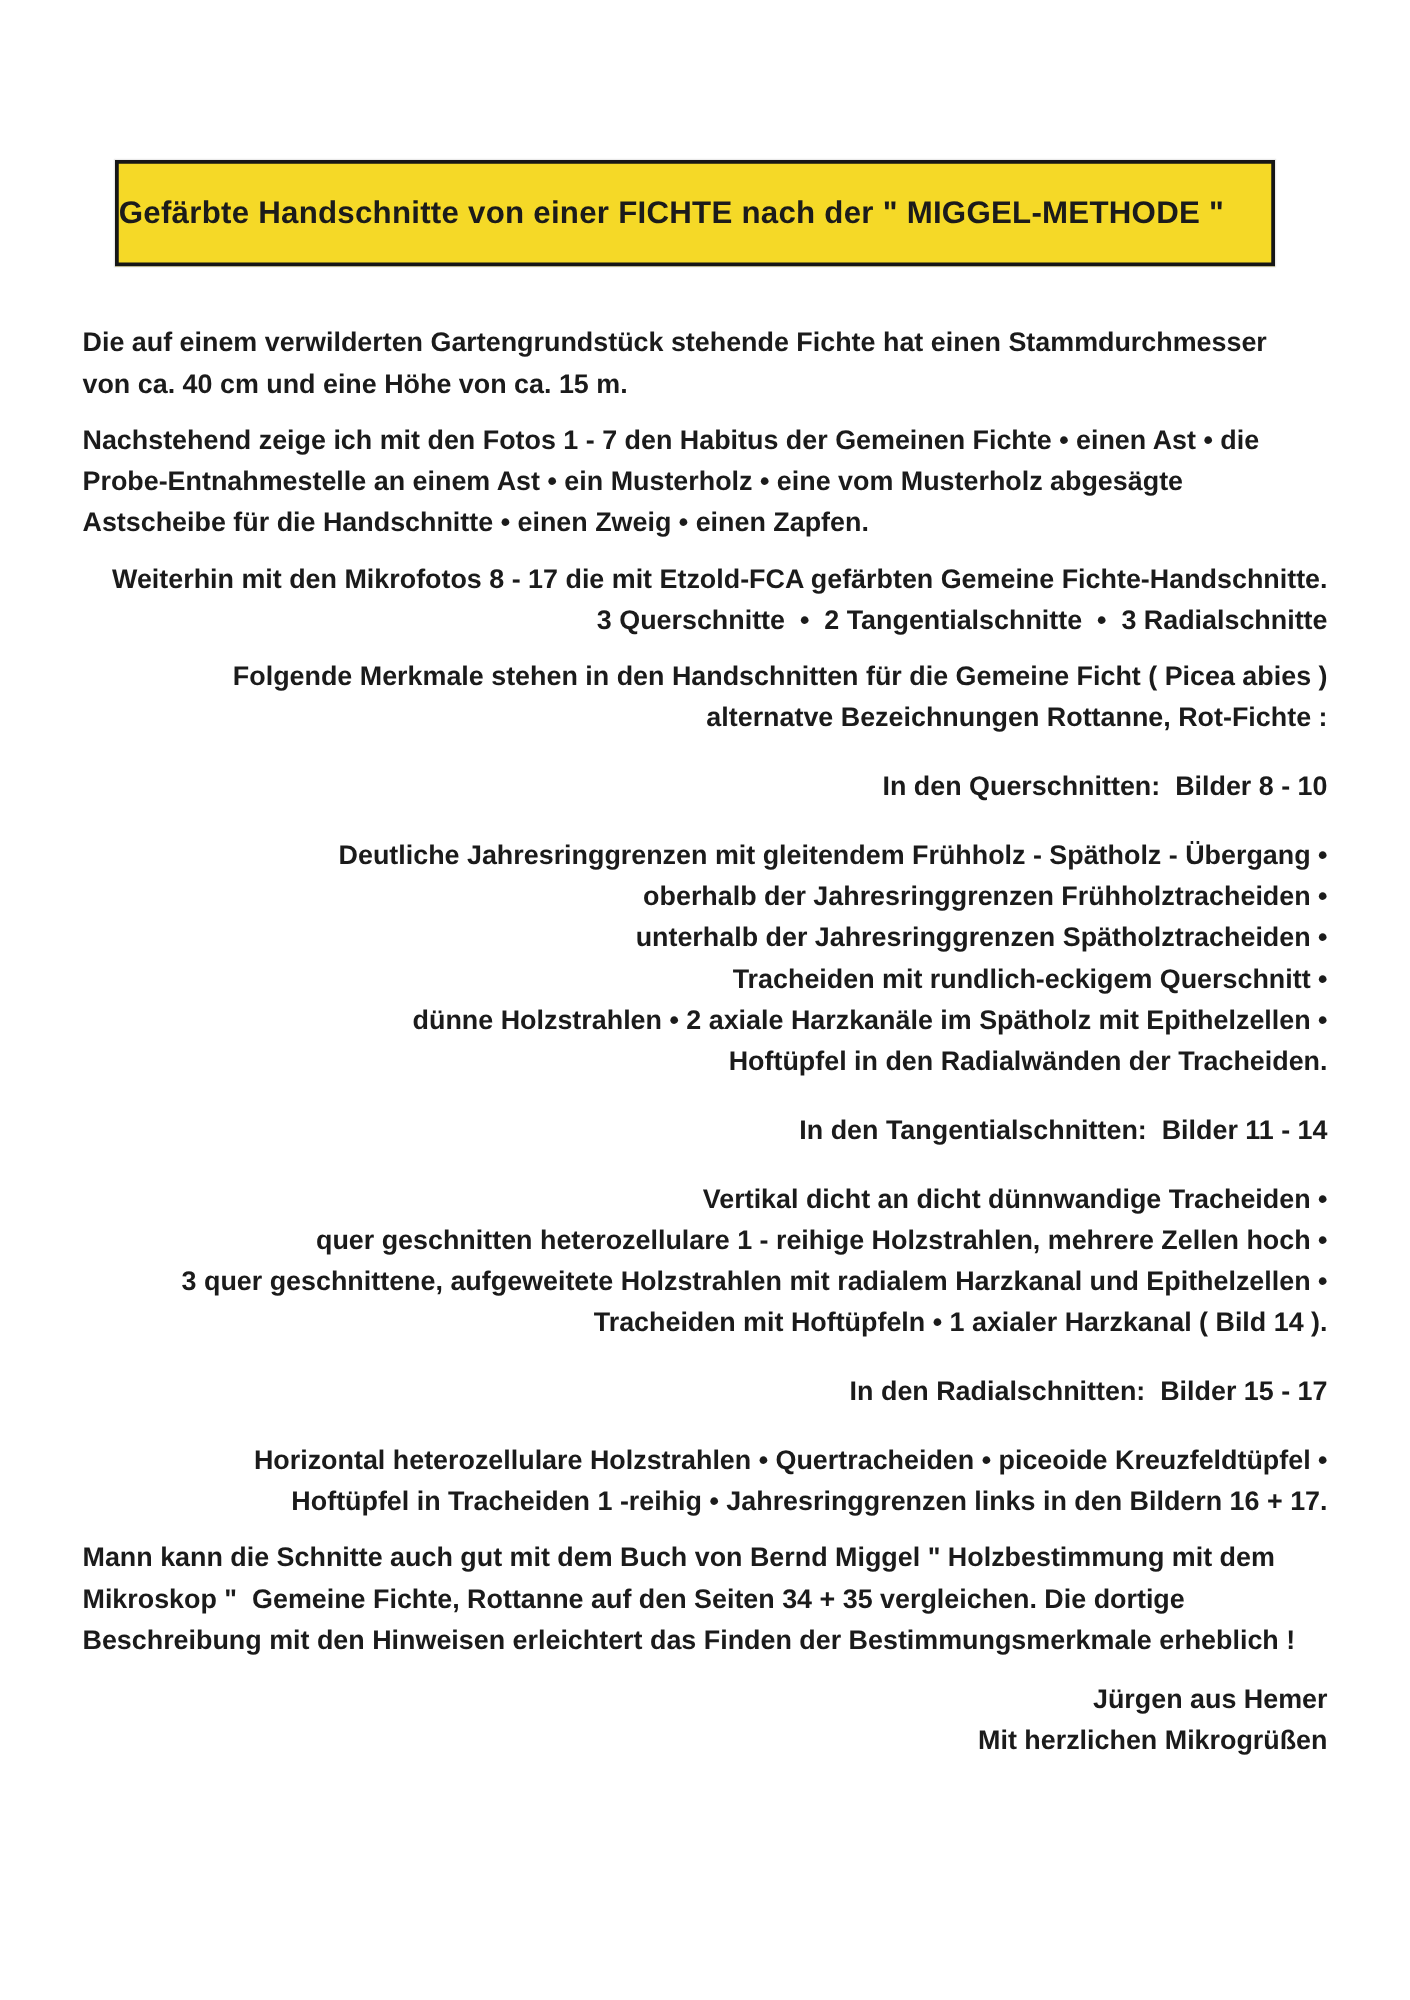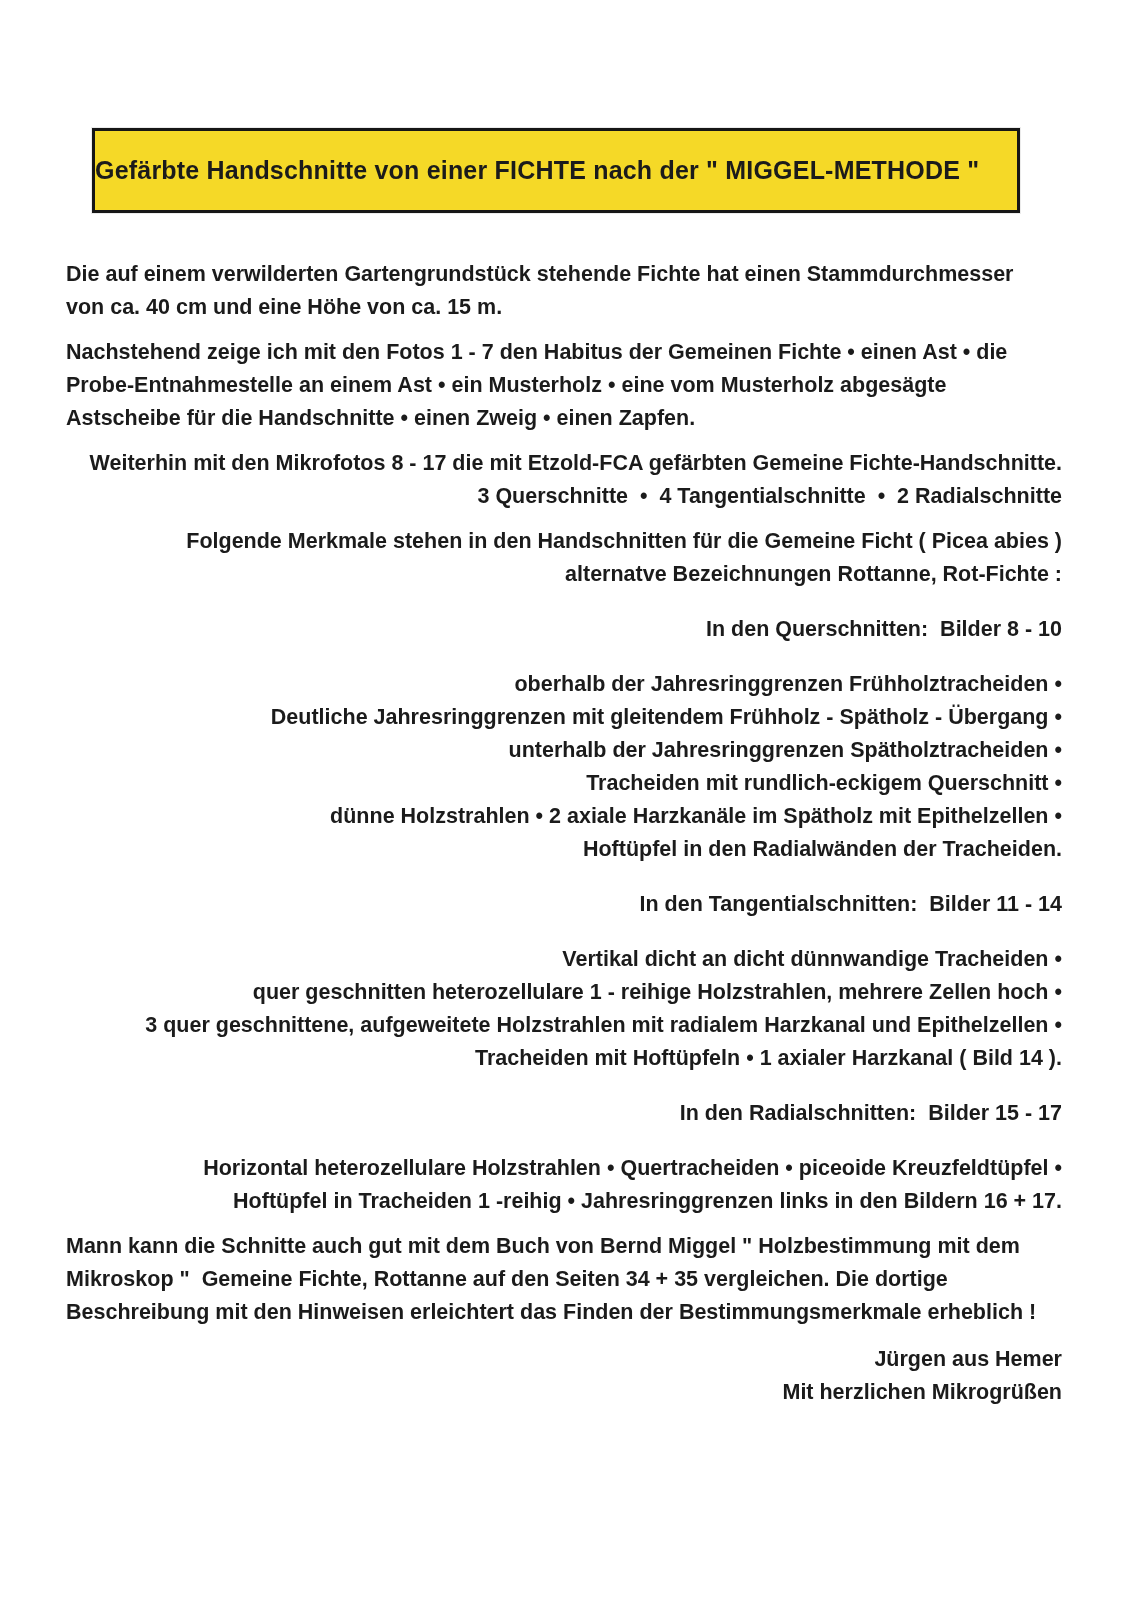--- a/index.html
+++ b/index.html
@@ -68,35 +68,35 @@
     </div>
 
     <div class="para align-left">
       <div class="line">Nachstehend zeige ich mit den Fotos 1 - 7 den Habitus der Gemeinen Fichte • einen Ast • die</div>
       <div class="line">Probe-Entnahmestelle an einem Ast • ein Musterholz • eine vom Musterholz abgesägte</div>
       <div class="line">Astscheibe für die Handschnitte • einen Zweig • einen Zapfen.</div>
     </div>
 
     <div class="para align-center">
       <div class="line">Weiterhin mit den Mikrofotos 8 - 17 die mit Etzold-FCA gefärbten Gemeine Fichte-Handschnitte.</div>
-      <div class="line">3 Querschnitte  •  4 Tangentialschnitte  •  2 Radialschnitte</div>
+      <div class="line">3 Querschnitte  •  2 Tangentialschnitte  •  3 Radialschnitte</div>
     </div>
 
     <div class="para align-center">
       <div class="line">Folgende Merkmale stehen in den Handschnitten für die Gemeine Ficht ( Picea abies )</div>
       <div class="line">alternatve Bezeichnungen Rottanne, Rot-Fichte :</div>
     </div>
 
     <div class="heading align-center">
       <div class="line">In den Querschnitten:  Bilder 8 - 10</div>
     </div>
 
     <div class="para align-center">
+      <div class="line">Deutliche Jahresringgrenzen mit gleitendem Frühholz - Spätholz - Übergang •</div>
       <div class="line">oberhalb der Jahresringgrenzen Frühholztracheiden •</div>
-      <div class="line">Deutliche Jahresringgrenzen mit gleitendem Frühholz - Spätholz - Übergang •</div>
       <div class="line">unterhalb der Jahresringgrenzen Spätholztracheiden •</div>
       <div class="line">Tracheiden mit rundlich-eckigem Querschnitt •</div>
       <div class="line">dünne Holzstrahlen • 2 axiale Harzkanäle im Spätholz mit Epithelzellen •</div>
       <div class="line">Hoftüpfel in den Radialwänden der Tracheiden.</div>
     </div>
 
     <div class="heading align-center">
       <div class="line">In den Tangentialschnitten:  Bilder 11 - 14</div>
     </div>
 

